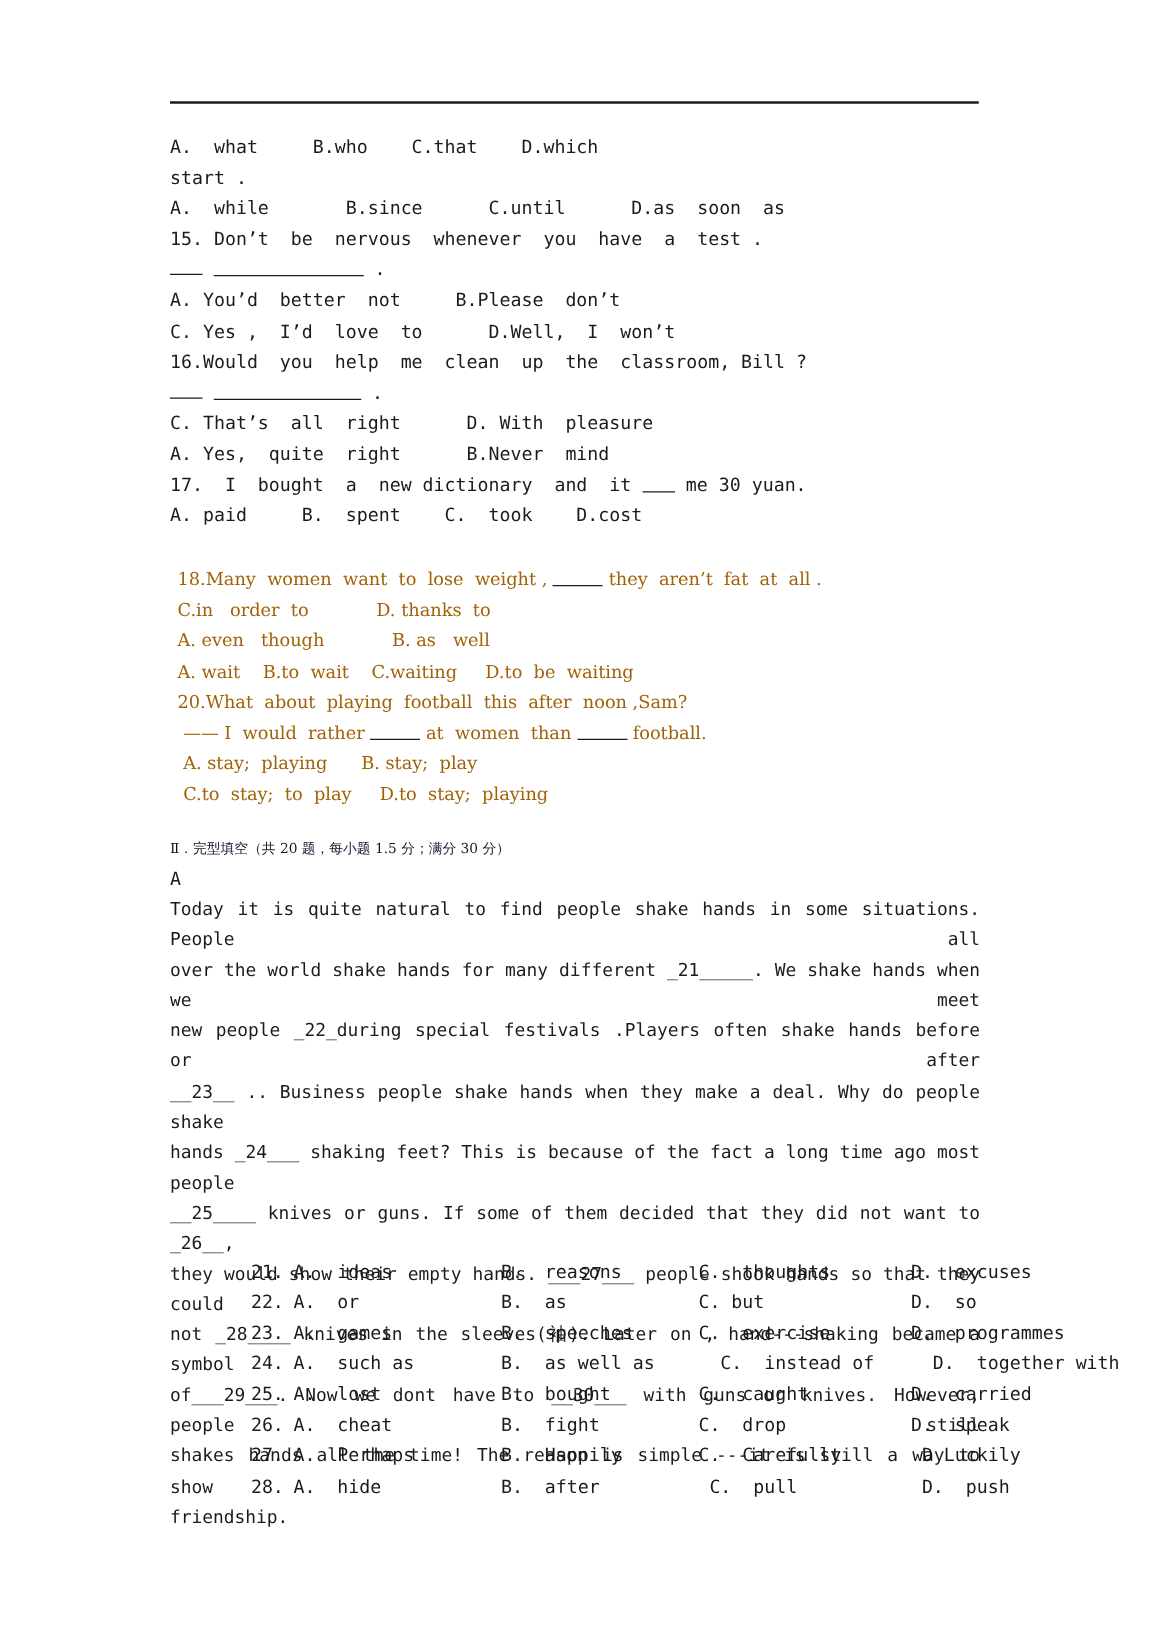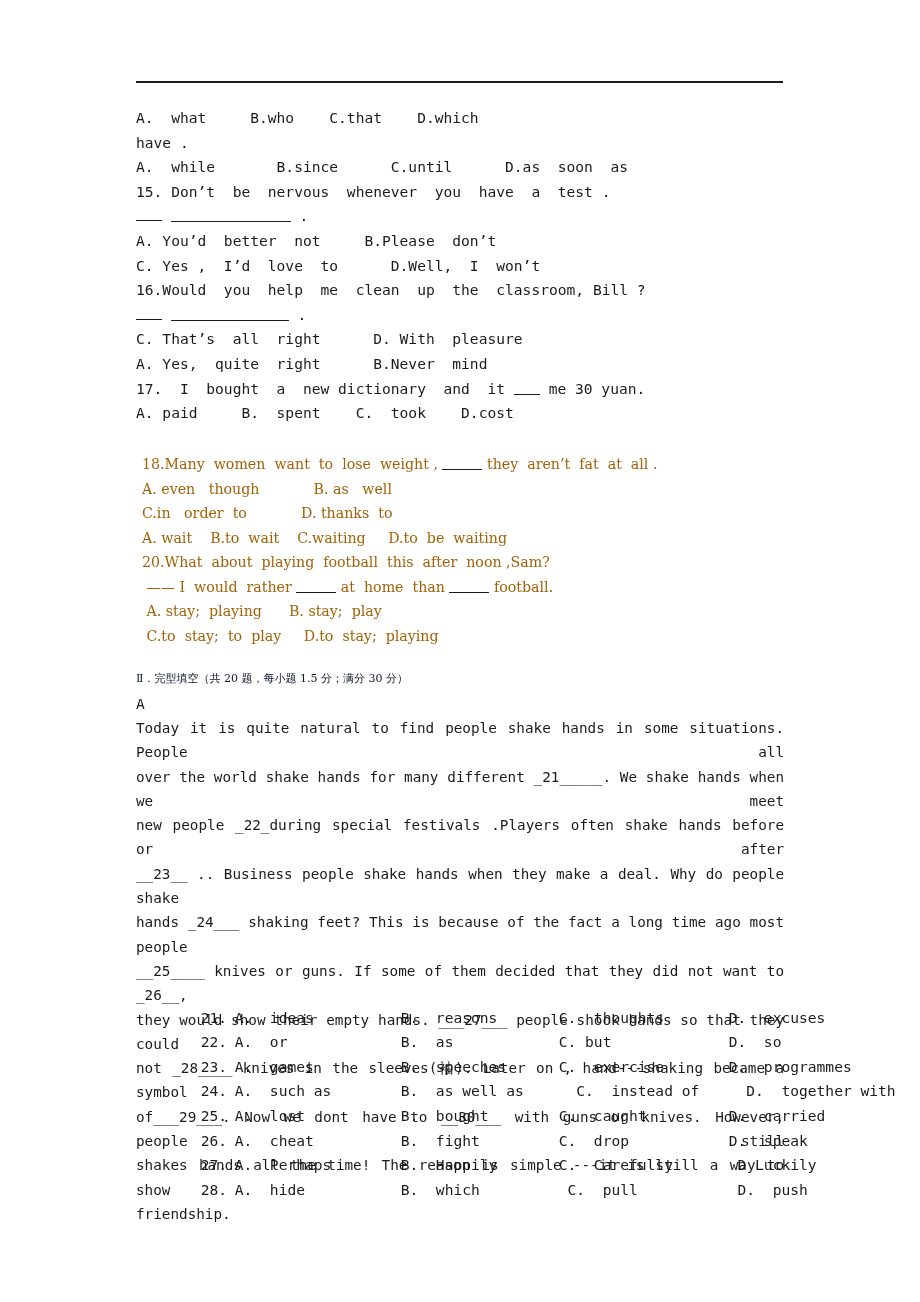--- a/index.html
+++ b/index.html
@@ -147,46 +147,46 @@
 <body>
 
 <div class="page">
 
   <div class="top-rule"></div>
 
   <div class="mono-block">
 
     <div class="ln">A.  what     B.who    C.that    D.which</div>
 
-    <div class="ln">have .</div>
+    <div class="ln">start .</div>
     <div class="ln">A.  while       B.since      C.until      D.as  soon  as</div>
 
     <div class="ln">15. Don’t  be  nervous  whenever  you  have  a  test .</div>
     <div class="ln"><span class="dash-top"></span> <span class="blank b-lg"></span> <span>.</span></div>
     <div class="ln">A. You’d  better  not     B.Please  don’t</div>
     <div class="ln">C. Yes ,  I’d  love  to      D.Well,  I  won’t</div>
 
     <div class="ln">16.Would  you  help  me  clean  up  the  classroom, Bill ?</div>
     <div class="ln"><span class="dash-top"></span> <span class="blank b-xl"></span> <span>.</span></div>
     <div class="ln">C. That’s  all  right      D. With  pleasure</div>
     <div class="ln">A. Yes,  quite  right      B.Never  mind</div>
 
     <div class="ln"><span>17.  I  bought  a  new dictionary  and  it</span> <span class="blank b-sm"></span> <span>me 30 yuan.</span></div>
     <div class="ln">A. paid     B.  spent    C.  took    D.cost</div>
   </div>
 
   <div class="serif-block">
     <div class="ln"><span>18.Many  women  want  to  lose  weight ,</span> <span class="blank b-md"></span> <span>they  aren’t  fat  at  all .</span></div>
+    <div class="ln">C.in   order  to            D. thanks  to</div>
     <div class="ln">A. even   though            B. as   well</div>
-    <div class="ln">C.in   order  to            D. thanks  to</div>
 
     <div class="ln">A. wait    B.to  wait    C.waiting     D.to  be  waiting</div>
 
     <div class="ln">20.What  about  playing  football  this  after  noon ,Sam?</div>
-    <div class="ln"> <span>—— I  would  rather</span> <span class="blank b-md"></span> <span>at  home  than</span> <span class="blank b-md"></span> <span>football.</span></div>
+    <div class="ln"> <span>—— I  would  rather</span> <span class="blank b-md"></span> <span>at  women  than</span> <span class="blank b-md"></span> <span>football.</span></div>
     <div class="ln"> A. stay;  playing      B. stay;  play</div>
     <div class="ln"> C.to  stay;  to  play     D.to  stay;  playing</div>
   </div>
 
   <div class="sec-head">Ⅱ．完型填空（共 20 题，每小题 1.5 分；满分 30 分）</div>
   <div class="sec-label">A</div>
 
   <div class="passage">
     <div class="pln">Today it is quite natural to find people shake hands in some situations. People all</div>
     <div class="pln">over the world shake hands for many different _21_____. We shake hands when we meet</div>
@@ -217,17 +217,17 @@
     <div class="opt-row">
       <span class="c-num">25.</span><span class="c-a">A.  lost</span><span class="c-b">B.  bought</span><span class="c-c">C.  caught</span><span class="c-d">D.  carried</span>
     </div>
     <div class="opt-row">
       <span class="c-num">26.</span><span class="c-a">A.  cheat</span><span class="c-b">B.  fight</span><span class="c-c">C.  drop</span><span class="c-d">D.  speak</span>
     </div>
     <div class="opt-row">
       <span class="c-num">27.</span><span class="c-a">A.  Perhaps</span><span class="c-b">B.  Happily</span><span class="c-c">C.  Carefully</span><span class="c-d"> D Luckily</span>
     </div>
     <div class="opt-row">
-      <span class="c-num">28.</span><span class="c-a">A.  hide</span><span class="c-b">B.  which</span><span class="c-c"> C.  pull</span><span class="c-d"> D.  push</span>
+      <span class="c-num">28.</span><span class="c-a">A.  hide</span><span class="c-b">B.  after</span><span class="c-c"> C.  pull</span><span class="c-d"> D.  push</span>
     </div>
   </div>
 
 </div>
 
 </body></html>

